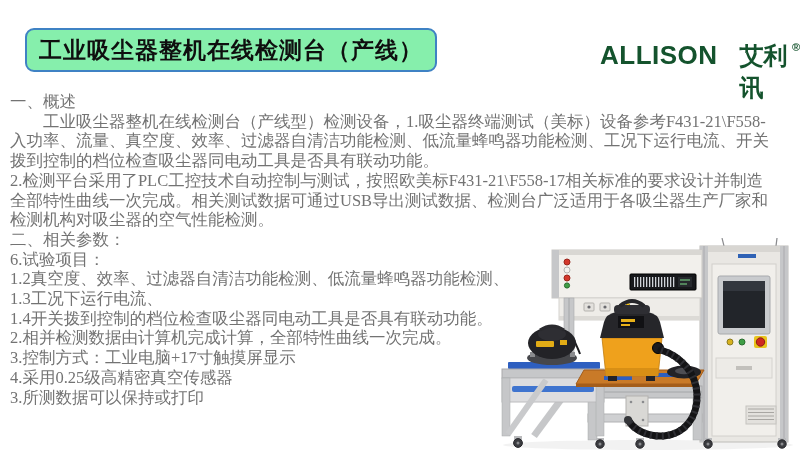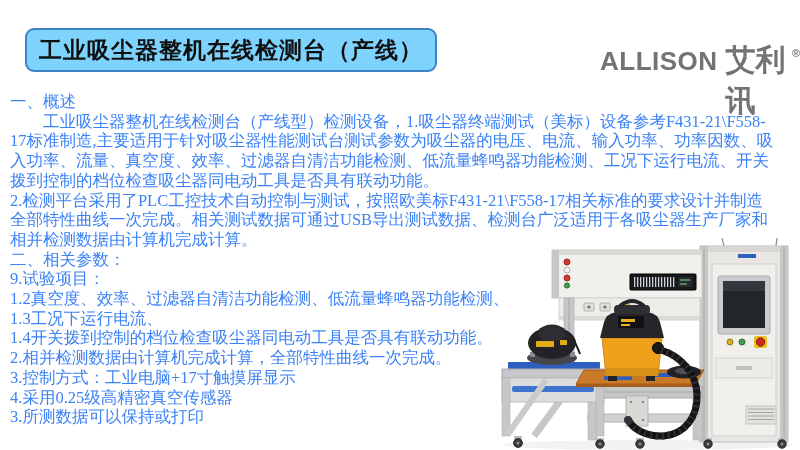--- a/index.html
+++ b/index.html
@@ -1,56 +1,55 @@
 <!DOCTYPE html>
 <html><head>
 <meta charset="utf-8">
 <style>
   html,body{margin:0;padding:0;background:#fff;}
   .page{position:relative;width:800px;height:450px;background:#ffffff;overflow:hidden;
         font-family:"Liberation Serif","DejaVu Serif",serif;}
   .banner{position:absolute;left:25px;top:28px;width:412px;height:44px;
-          background:#7dd3fc;border:2px solid #3f82c4;border-radius:9px;
+          background:#86efac;border:2px solid #3f82c4;border-radius:9px;
           display:flex;align-items:center;justify-content:center;box-sizing:border-box;}
   .banner-text{font-size:23px;font-weight:700;color:#0f0f0f;letter-spacing:1px;}
   .logo{position:absolute;left:600px;top:40px;display:flex;align-items:baseline;
-        color:#737373;font-family:"Liberation Sans","DejaVu Sans",sans-serif;}
+        color:#14532d;font-family:"Liberation Sans","DejaVu Sans",sans-serif;}
   .logo-en{font-size:26px;font-weight:800;letter-spacing:.5px;}
-  .logo-zh{font-size:30px;font-weight:700;margin-left:8px;}
+  .logo-zh{font-size:24px;font-weight:700;margin-left:22px;}
   .logo-reg{font-size:11px;font-weight:700;position:relative;top:-13px;margin-left:2px;}
   .body-text{position:absolute;left:10px;top:92px;width:788px;z-index:2;}
-  .line{font-size:16.5px;line-height:19.7px;color:#3b82f6;white-space:pre;}
+  .line{font-size:16.5px;line-height:19.7px;color:#737373;white-space:pre;}
   .photo{position:absolute;left:488px;top:238px;width:312px;height:212px;z-index:1;}
 </style>
 </head>
 <body>
 
 <div class="page">
 
   <div class="banner">
     <span class="banner-text">工业吸尘器整机在线检测台（产线）</span>
   </div>
 
   <div class="logo">
     <span class="logo-en">ALLISON</span>
     <span class="logo-zh">艾利讯</span>
     <span class="logo-reg">®</span>
   </div>
 
   <div class="body-text">
     <div class="line">一、概述</div>
     <div class="line">　　工业吸尘器整机在线检测台（产线型）检测设备，1.吸尘器终端测试（美标）设备参考F431-21\F558-</div>
-    <div class="line">17标准制造,主要适用于针对吸尘器性能测试台测试参数为吸尘器的电压、电流、输入功率、功率因数、吸</div>
     <div class="line">入功率、流量、真空度、效率、过滤器自清洁功能检测、低流量蜂鸣器功能检测、工况下运行电流、开关</div>
     <div class="line">拨到控制的档位检查吸尘器同电动工具是否具有联动功能。</div>
     <div class="line">2.检测平台采用了PLC工控技术自动控制与测试，按照欧美标F431-21\F558-17相关标准的要求设计并制造</div>
     <div class="line">全部特性曲线一次完成。相关测试数据可通过USB导出测试数据、检测台广泛适用于各吸尘器生产厂家和</div>
-    <div class="line">相并检测数据由计算机完成计算。</div>
+    <div class="line">检测机构对吸尘器的空气性能检测。</div>
     <div class="line">二、相关参数：</div>
-    <div class="line">9.试验项目：</div>
+    <div class="line">6.试验项目：</div>
     <div class="line">1.2真空度、效率、过滤器自清洁功能检测、低流量蜂鸣器功能检测、</div>
     <div class="line">1.3工况下运行电流、</div>
     <div class="line">1.4开关拨到控制的档位检查吸尘器同电动工具是否具有联动功能。</div>
     <div class="line">2.相并检测数据由计算机完成计算，全部特性曲线一次完成。</div>
     <div class="line">3.控制方式：工业电脑+17寸触摸屏显示</div>
     <div class="line">4.采用0.25级高精密真空传感器</div>
     <div class="line">3.所测数据可以保持或打印</div>
   </div>
 
   <div class="photo" role="img" aria-label="工业吸尘器整机在线检测台设备照片：铝型材机架、白色控制柜、触摸屏、指示灯、功率计、橙色测试台板、黄色吸尘器、黑色电机头与黑色软管">

